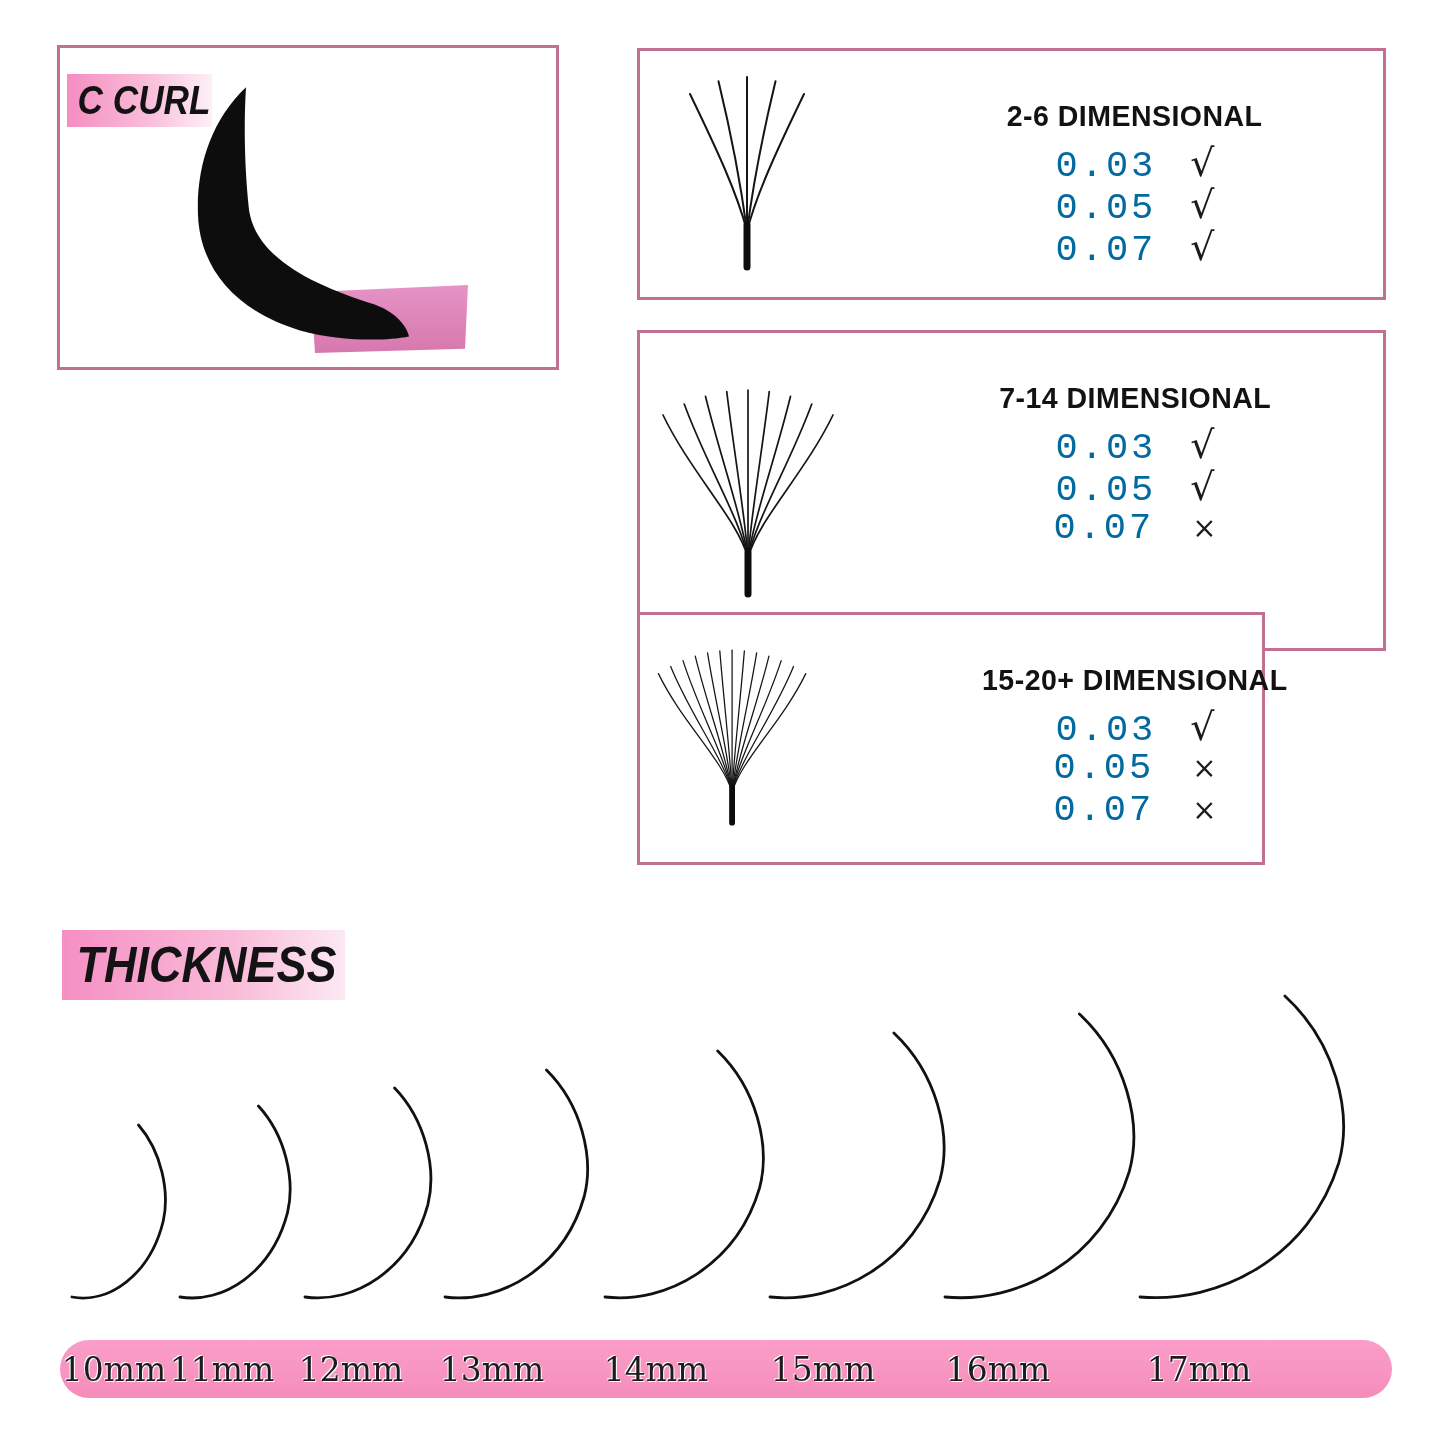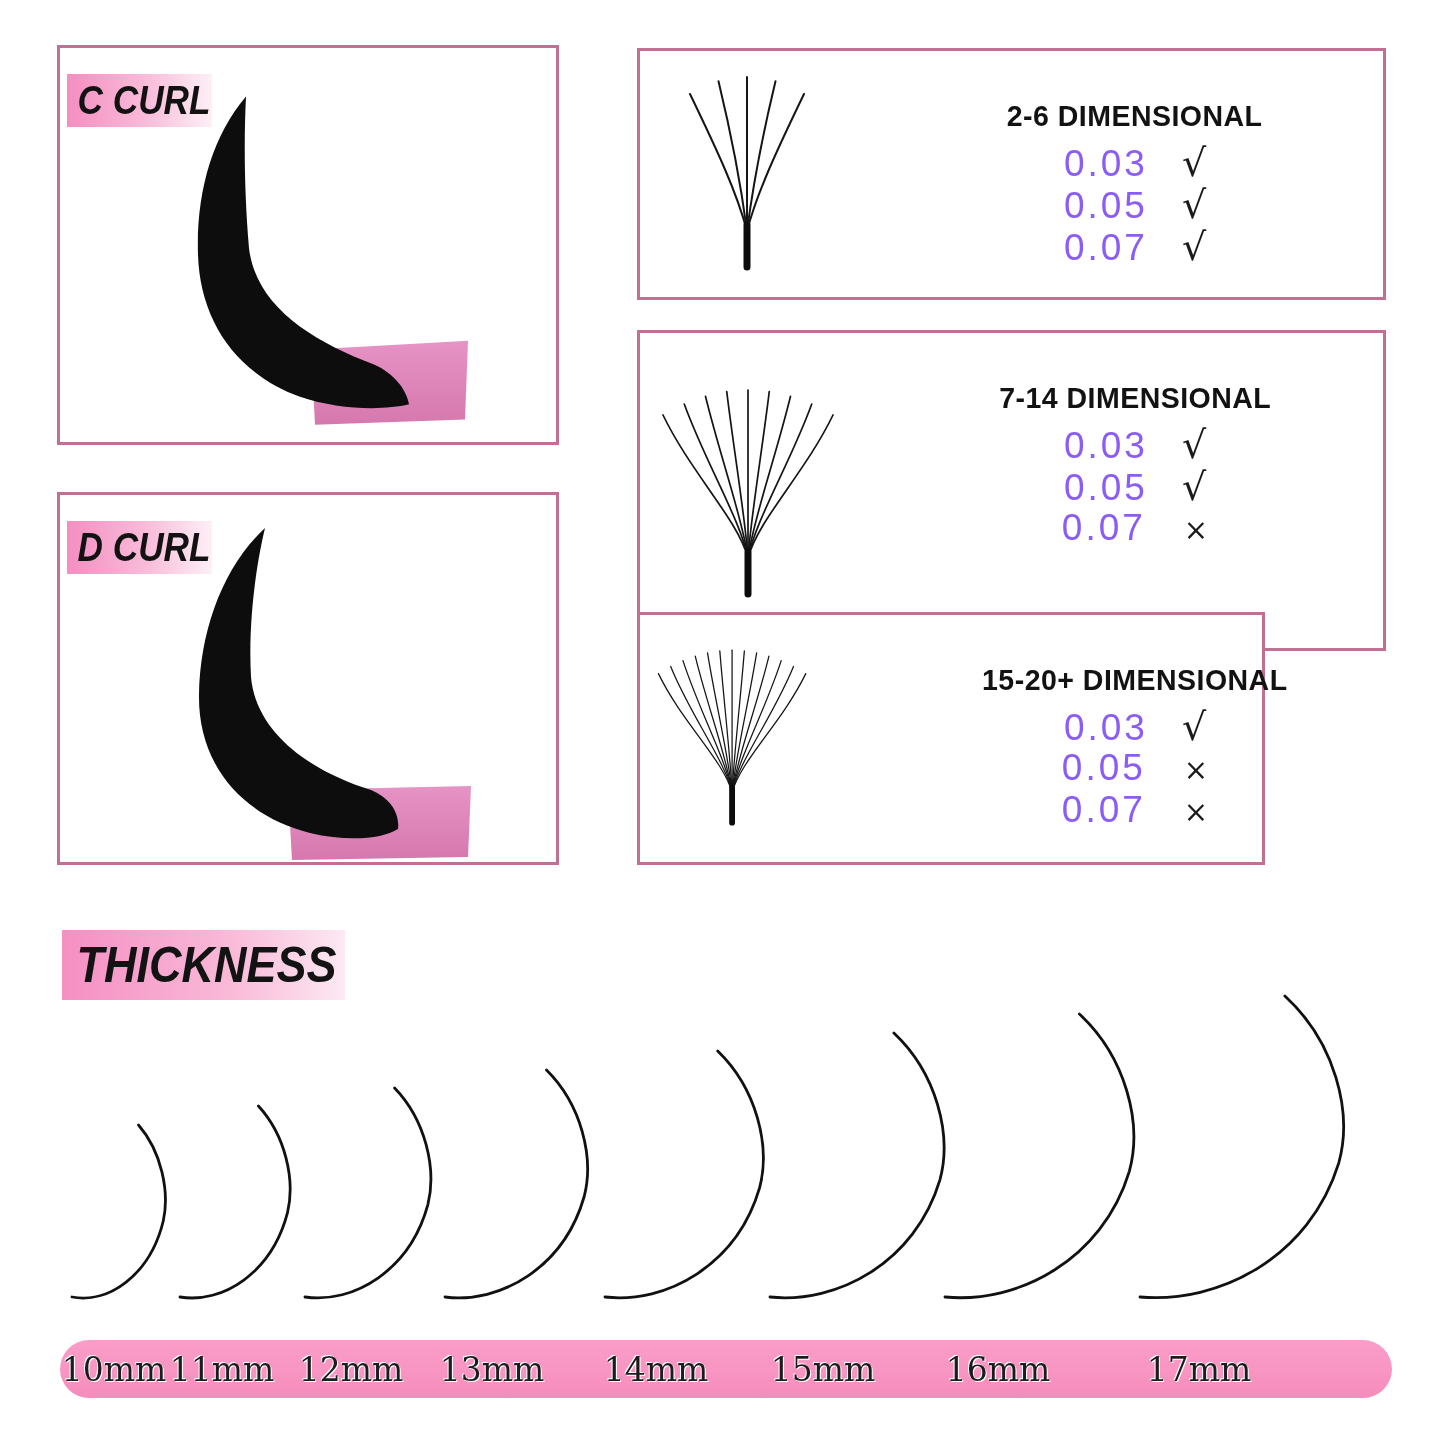--- a/index.html
+++ b/index.html
@@ -1,21 +1,21 @@
 <!DOCTYPE html>
 <html><head>
 <meta charset="utf-8">
 <style>
   html,body{margin:0;padding:0;background:#ffffff;}
   #canvas{position:relative;width:1445px;height:1445px;background:#ffffff;overflow:hidden;
           font-family:"Liberation Sans",sans-serif;}
 
   
   .card{position:absolute;background:#ffffff;border:3px solid #c26f94;box-sizing:border-box;}
-  #curl-card-c{left:57px;top:45px;width:502px;height:400px;}
+  #curl-card-c{left:57px;top:45px;width:502px;height:325px;}
   #curl-card-d{left:57px;top:492px;width:502px;height:373px;}
   #dim-card-1{left:637px;top:48px;width:749px;height:252px;}
   #dim-card-2{left:637px;top:330px;width:749px;height:321px;}
   #dim-card-3{left:637px;top:612px;width:628px;height:253px;}
 
   
   .curl-label{position:absolute;left:7px;top:26px;width:145px;height:53px;
     background:linear-gradient(90deg,#f48ec1 0%,#f9bcd9 55%,#fdf0f7 100%);
     display:flex;align-items:center;}
   .curl-label span{display:inline-block;font-style:italic;font-weight:800;font-size:40px;
@@ -25,21 +25,21 @@
   .curl-art{position:absolute;left:0;top:0;width:100%;height:100%;}
 
   
   .fan-art{position:absolute;left:0;top:0;width:100%;height:100%;}
   .dim-text{position:absolute;left:265px;top:0;width:460px;height:100%;
     display:flex;flex-direction:column;align-items:center;}
   .dim-title{margin-top:48px;font-weight:800;font-size:30px;color:#121212;
     letter-spacing:.5px;transform:scaleX(.95);white-space:nowrap;}
   .spec-rows{margin-top:8px;display:flex;flex-direction:column;align-items:center;}
   .spec-row{display:flex;align-items:baseline;gap:34px;height:42px;}
-  .spec-value{font-family:Liberation Sans, sans-serif;font-size:37px;color:#8b5cf6;letter-spacing:3px;}
+  .spec-value{font-family:Liberation Mono, monospace;font-size:37px;color:#0369a1;letter-spacing:3px;}
   .spec-mark{font-family:"DejaVu Serif",serif;font-size:38px;color:#1a1a1a;}
   .spec-mark.x{font-size:29px;padding-left:4px;}
 
   
   #thickness-heading{position:absolute;left:62px;top:930px;width:283px;height:70px;
     background:linear-gradient(90deg,#f58fc3 0%,#f9bad8 60%,#fce9f3 100%);
     display:flex;align-items:center;}
   #thickness-heading span{display:inline-block;font-style:italic;font-weight:800;font-size:50px;
     color:#131313;transform:scaleX(.9);transform-origin:left center;padding-left:16px;white-space:nowrap;}
 
@@ -71,41 +71,20 @@
                C 278,336 322,337 349,331
                C 347,318 334,302 314,294
                C 252,272 196,240 189,186
                C 184,132 184,82 186,45 Z"></path>
     </svg>
     <div class="curl-label">
       <span>C CURL</span>
     </div>
   </div>
 
-  <div class="card" id="curl-card-d">
-    <svg class="curl-art" viewBox="0 0 496 367" preserveAspectRatio="none">
-      <defs>
-        <linearGradient id="padg2" x1="0" y1="0" x2="0" y2="1">
-          <stop offset="0" stop-color="#e693c6"></stop>
-            <stop offset="1" stop-color="#d678ae"></stop>
-        </linearGradient>
-      </defs>
-      <polygon points="228,295 411,291 408,362 232,365" fill="url(#padg2)"></polygon>
-      <path fill="#0d0d0d" d="M 205,33
-               C 163,72 140,135 139,200
-               C 138,268 180,320 250,338
-               C 288,347 322,344 338,334
-               C 340,318 330,303 311,295
-               C 250,276 196,238 191,182
-               C 188,128 196,70 205,33 Z"></path>
-    </svg>
-    <div class="curl-label">
-      <span>D CURL</span>
-    </div>
-  </div>
 
   <div class="card" id="dim-card-1">
     <svg class="fan-art" viewBox="0 0 743 246">
         <path d="M 107 180 C 97 142, 78 101, 50 43" fill="none" stroke="#151515" stroke-width="2" stroke-linecap="round"></path>
         <path d="M 107 180 C 102 142, 92.5 88.25, 78.5 30.25" fill="none" stroke="#151515" stroke-width="2" stroke-linecap="round"></path>
         <path d="M 107 180 C 107 142, 107 84, 107 26" fill="none" stroke="#151515" stroke-width="2" stroke-linecap="round"></path>
         <path d="M 107 180 C 112 142, 121.5 88.25, 135.5 30.25" fill="none" stroke="#151515" stroke-width="2" stroke-linecap="round"></path>
         <path d="M 107 180 C 117 142, 136 101, 164 43" fill="none" stroke="#151515" stroke-width="2" stroke-linecap="round"></path>
         <path d="M 107 216 L 107 174" stroke="#0c0c0c" stroke-width="7" stroke-linecap="round"></path>
       </svg>

